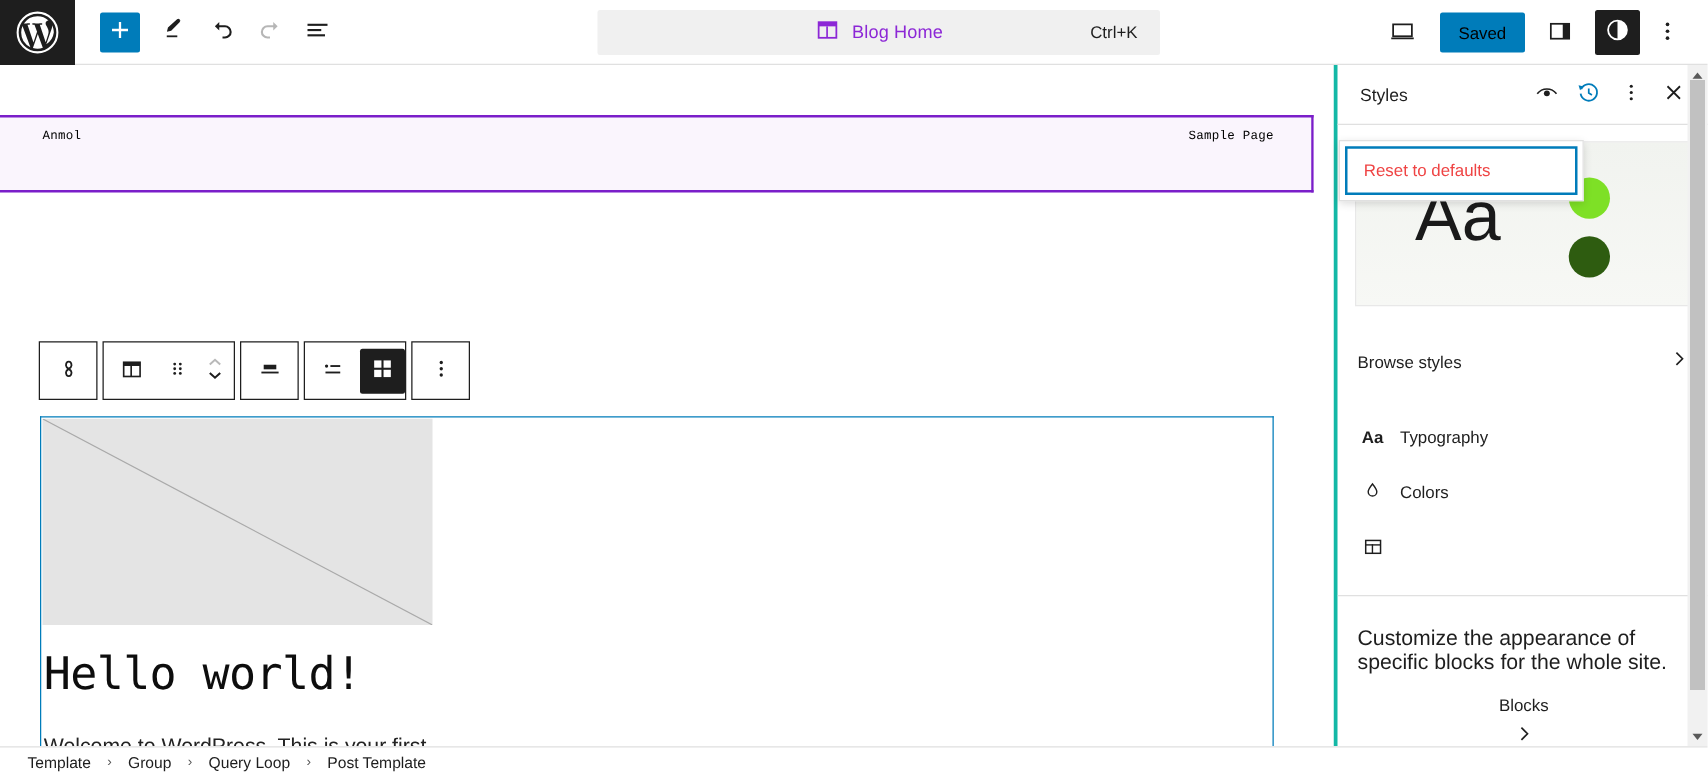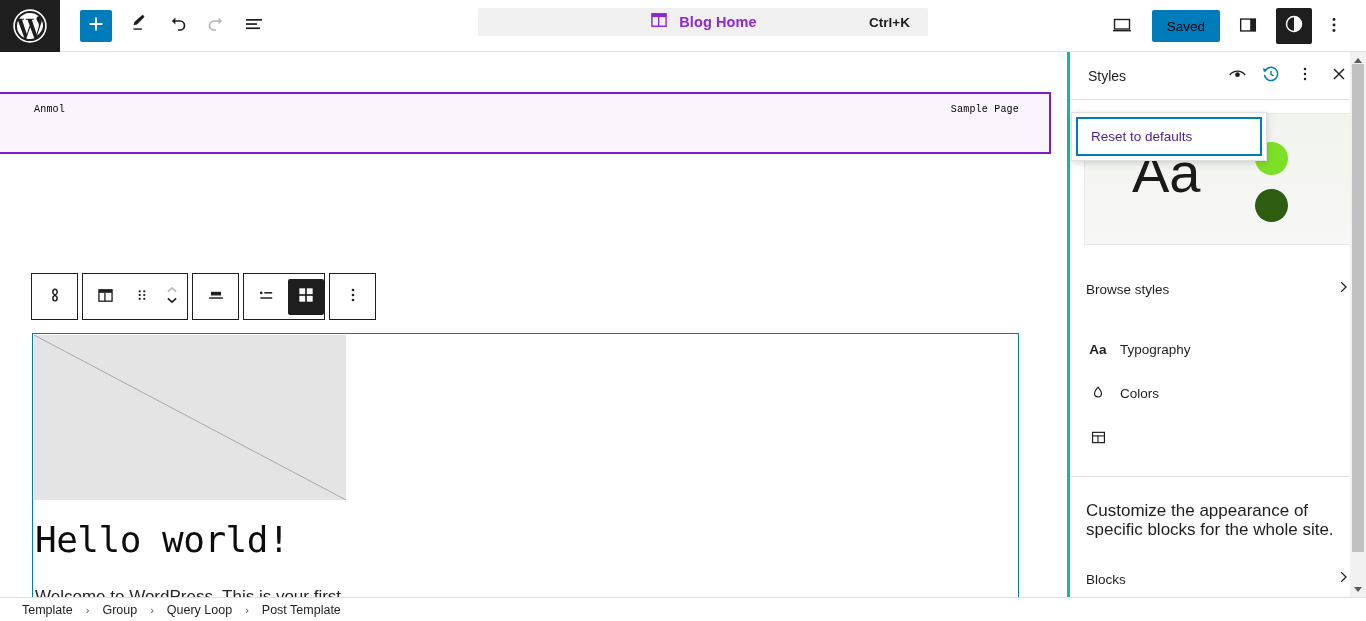--- a/index.html
+++ b/index.html
@@ -38,26 +38,25 @@
   .tb-btn.add {
     background: #007cba;
     border-radius: 2px;
     width: 32px; height: 32px;
     margin-right: 10px;
   }
   .tb-btn.disabled { opacity: .32; cursor: default; }
 
   .cmd-center {
     position: absolute; left: 478px; top: 8px;
-    width: 450px; height: 28px;
+    width: 450px; height: 36px;
     background: #f0f0f0;
     border-radius: 2px;
     display: flex; align-items: center; justify-content: center;
     cursor: pointer;
-    font-weight: bold;
   }
   .cmd-inner { display: flex; align-items: center; gap: 10px; }
   .cmd-label {
     font-size: 14.5px; color: #8c27d6; letter-spacing: .1px;
   }
   .cmd-shortcut {
     position: absolute; right: 18px; top: 50%;
     transform: translateY(-50%);
     font-size: 13.5px; color: #1e1e1e;
   }
@@ -236,21 +235,21 @@
     border: 1px solid #e0e0e0;
     box-shadow: 0 2px 7px rgba(0,0,0,.16);
     z-index: 90;
     padding: 4px;
   }
   .popover-item {
     height: 39px;
     border: 2px solid #007cba;
     display: flex; align-items: center;
     padding-left: 13px;
-    font-size: 13.5px; color: #4c1d95;
+    font-size: 13.5px; color: #ef4444;
     cursor: pointer;
     background: #fff;
   }
 
   .panel-body { height: 497px; overflow: hidden; position: relative; }
 
   .style-card {
     margin: 13px 14px 0 14px;
     height: 132px;
     background: linear-gradient(180deg,#f1f3ef 0%,#f7f8f5 100%);
@@ -280,21 +279,21 @@
     display: flex; align-items: center; justify-content: center;
     margin-right: 10px;
   }
   .row-icon.text { font-size: 13.5px; font-weight: 700; color: #1e1e1e; }
   .row.browse { margin-top: 22px; }
   .divider { height: 1px; background: #e0e0e0; margin: 17px 0 0 0; }
   .panel-note {
     padding: 24px 16px 0 16px;
     font-size: 17px; line-height: 19px; color: #1e1e1e;
   }
-  .row.blocks { margin-top: 18px; }
+  .row.blocks { margin-top: 18px; flex-direction: column; }
 
   .panel-scroll {
     position: absolute; right: 0; top: 0;
     width: 16px; height: 545px;
     background: #f1f1f1;
   }
   .panel-scroll .thumb {
     position: absolute; left: 2px; top: 12px;
     width: 12px; height: 488px;
     background: #c1c1c1;

